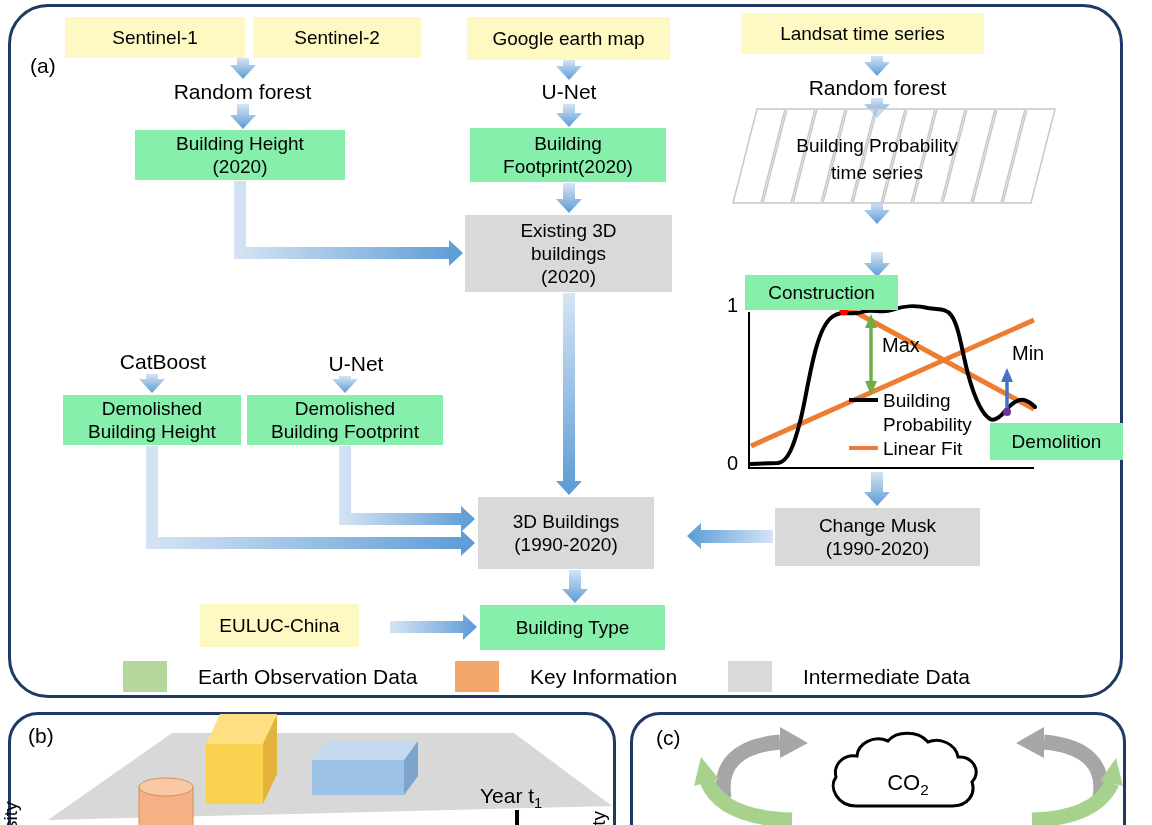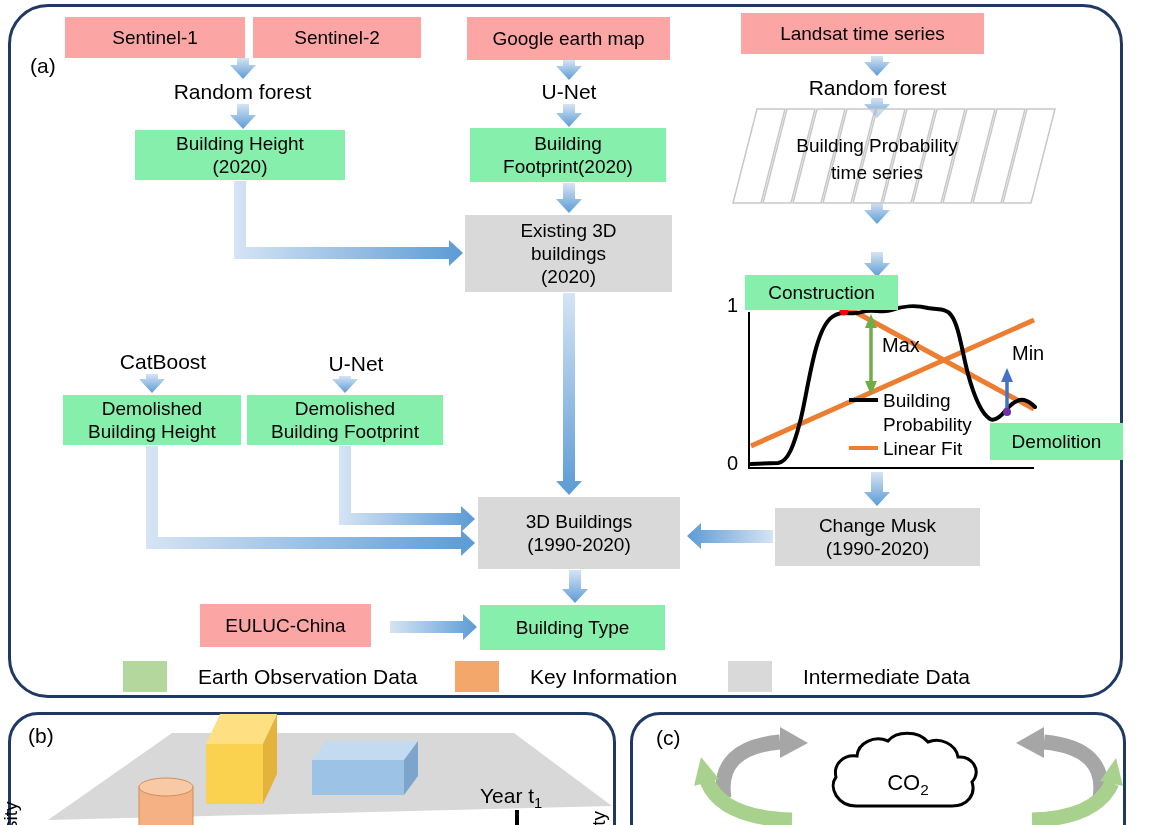--- a/index.html
+++ b/index.html
@@ -3,21 +3,21 @@
 <meta charset="utf-8">
 <style>
   *{margin:0;padding:0;box-sizing:border-box}
   html,body{background:#fff}
   body{font-family:"Liberation Sans",sans-serif;color:#000}
   .stage{position:relative;width:1152px;height:825px;overflow:hidden;background:#fff}
   .panel{position:absolute;border:3px solid #1f3864;border-radius:40px;z-index:1}
   .panlbl{position:absolute;font-size:21px;z-index:4}
   .box{position:absolute;display:flex;flex-direction:column;align-items:center;justify-content:center;
        text-align:center;font-size:19px;line-height:1.22;z-index:3}
-  .green{background:#fca5a5}
+  .green{background:#fef9c3}
   .orange{background:#86efac}
   .grayb{background:#d9d9d9}
   .mlbl{position:absolute;font-size:21px;text-align:center;z-index:3}
   svg.overlay{position:absolute;left:0;top:0;z-index:2;pointer-events:none}
   .legend-item{position:absolute;display:flex;align-items:center;gap:31px;z-index:3}
   .swatch{width:44px;height:31px;flex:0 0 auto}
   .legend-item .lt{font-size:21px}
   .vtext{position:absolute;writing-mode:vertical-rl;transform:rotate(180deg);font-size:19px;z-index:3;overflow:hidden}
   .tick{position:absolute;background:#000;z-index:3}
   .co2{position:absolute;font-size:22px;text-align:center;z-index:3}
@@ -184,30 +184,30 @@
   </div>
 
 
   <div class="box orange" style="left:745px;top:275px;width:153px;height:35px">
     <span>Construction</span>
   </div>
   <div class="box orange" style="left:990px;top:423px;width:133px;height:37px">
     <span>Demolition</span>
   </div>
 
-  <div class="box grayb" style="left:478px;top:497px;width:202px;height:72px">
+  <div class="box grayb" style="left:478px;top:497px;width:176px;height:72px">
     <span>3D Buildings</span>
     <span>(1990-2020)</span>
   </div>
   <div class="box grayb" style="left:775px;top:508px;width:205px;height:58px">
     <span>Change Musk</span>
     <span>(1990-2020)</span>
   </div>
 
-  <div class="box green" style="left:200px;top:604px;width:171px;height:43px">
+  <div class="box green" style="left:200px;top:604px;width:159px;height:43px">
     <span>EULUC-China</span>
   </div>
   <div class="box orange" style="left:480px;top:605px;width:185px;height:45px">
     <span>Building Type</span>
   </div>
 
   <div class="legend-item" style="left:123px;top:661px">
     <span class="swatch" style="background-color: rgb(180, 215, 158);"></span>
     <span class="lt">Earth Observation Data</span>
   </div>

